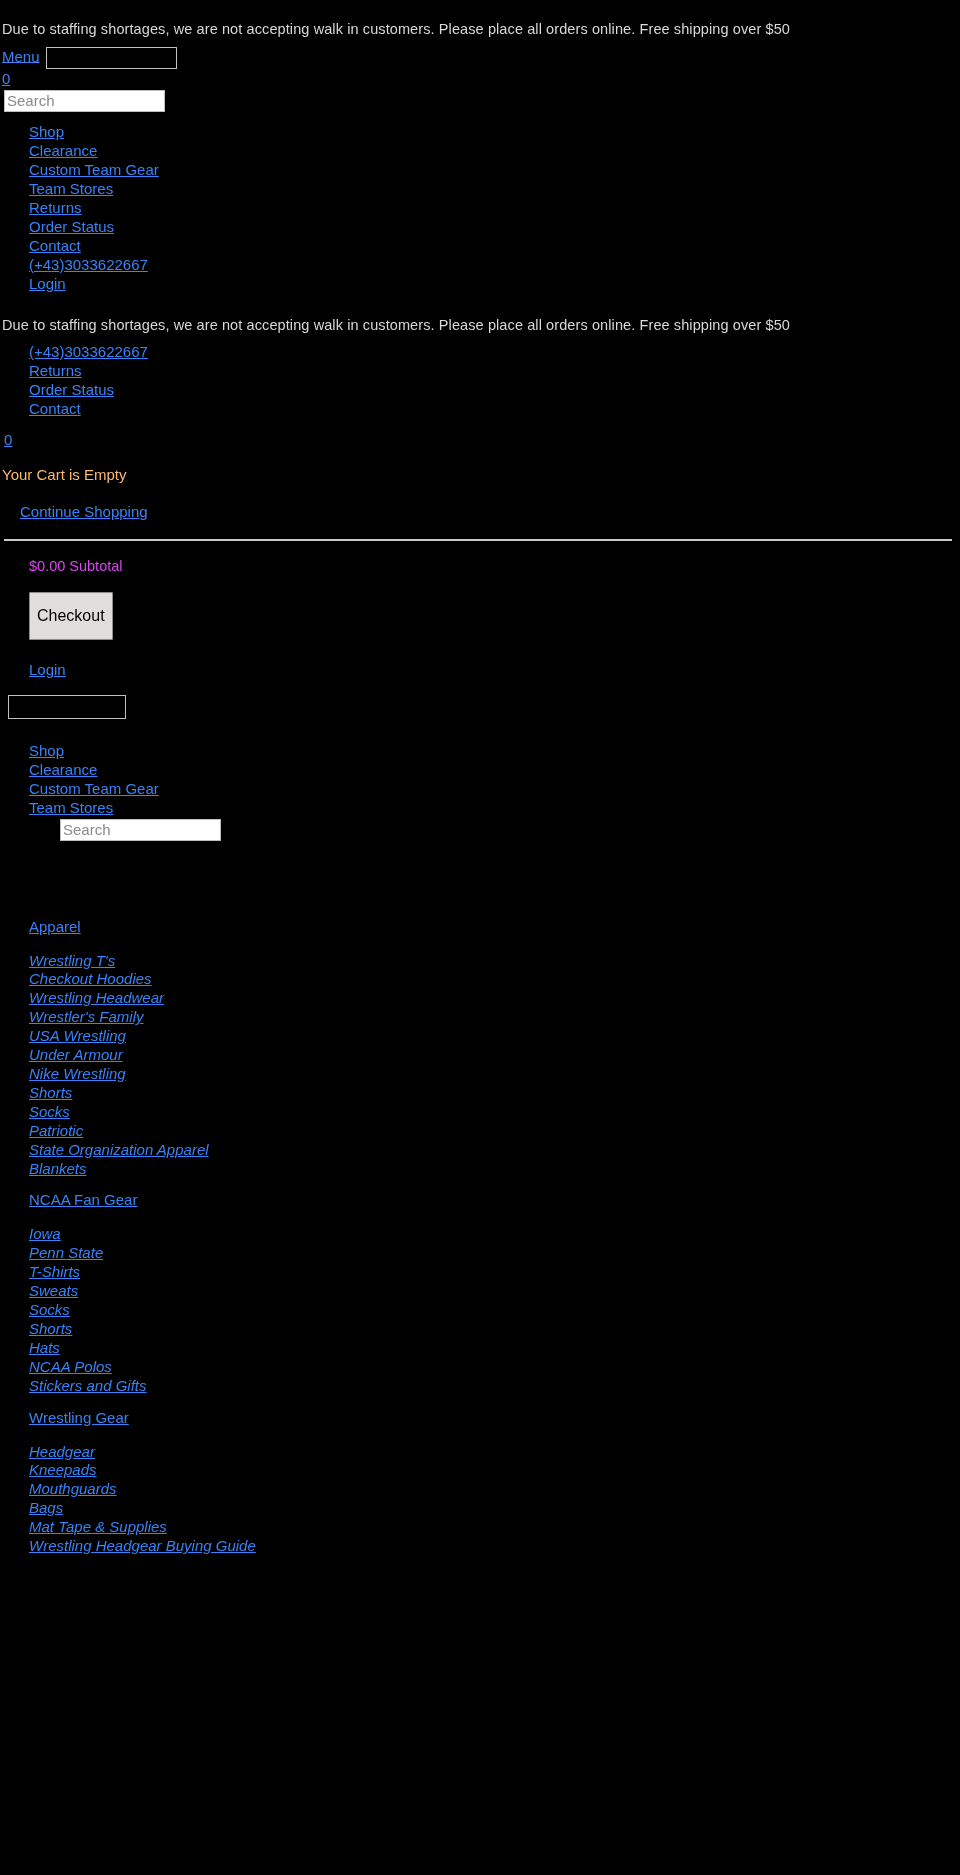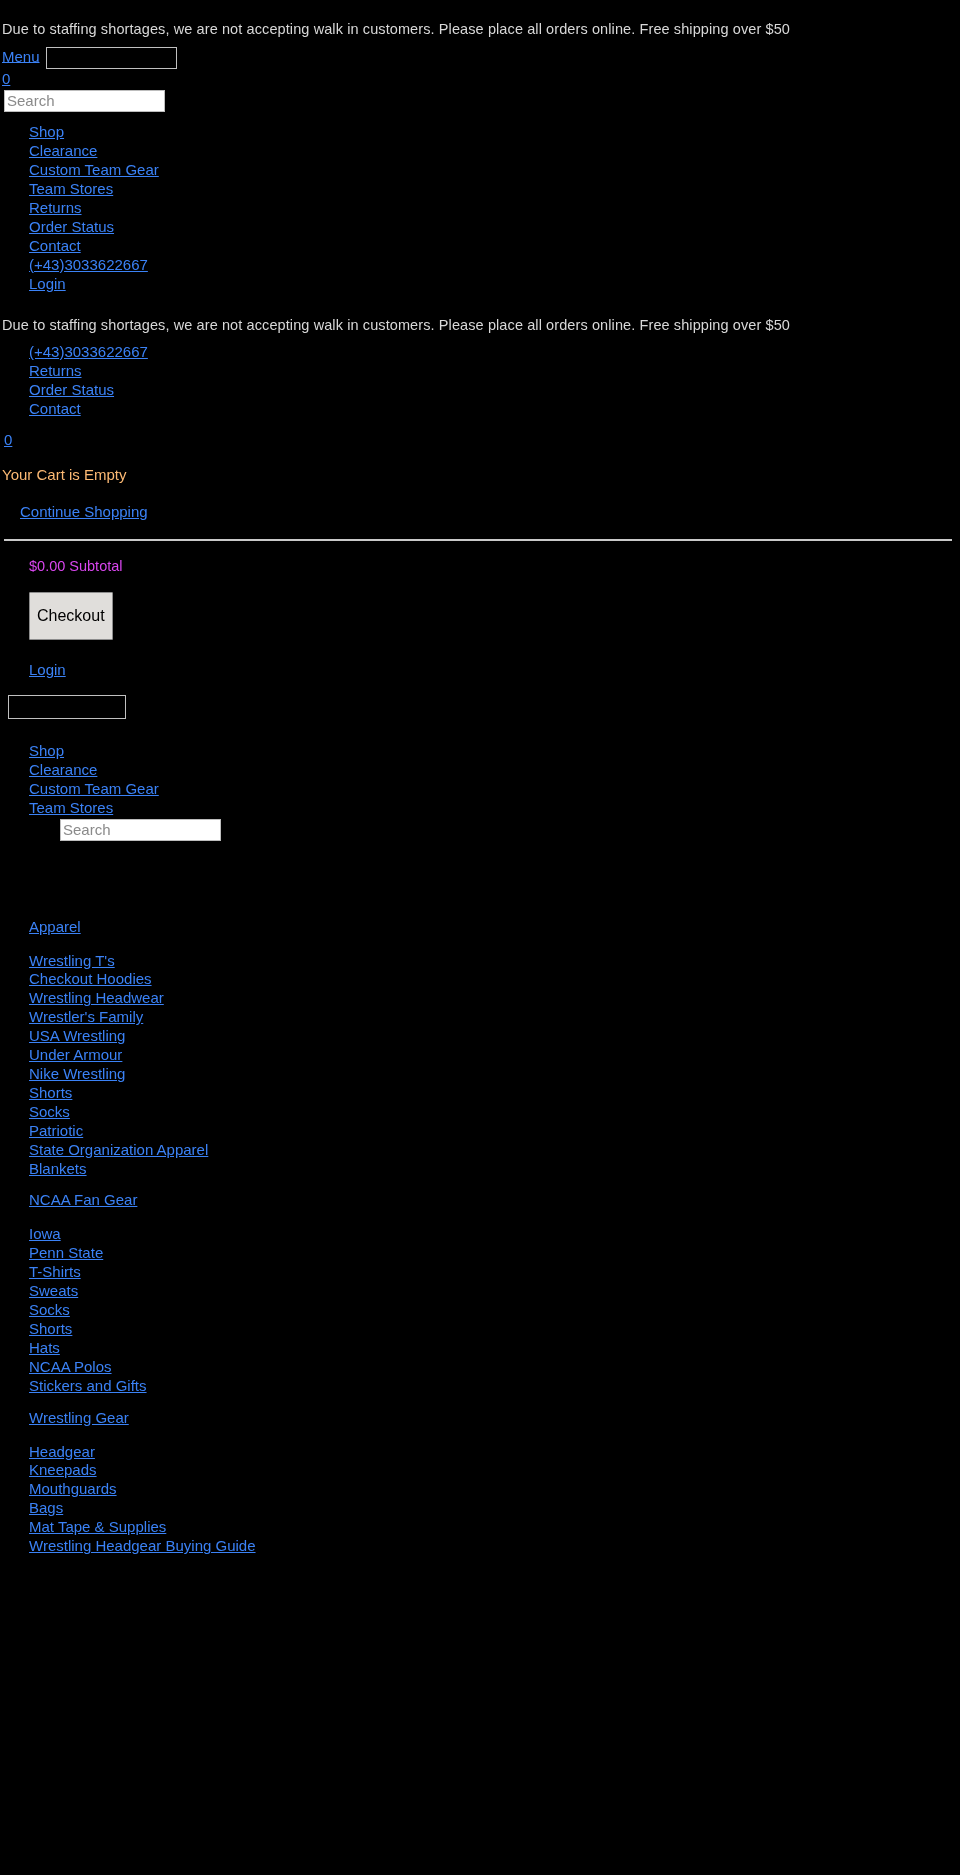--- a/index.html
+++ b/index.html
@@ -137,21 +137,21 @@
   .cat-head {
     padding: 0 0 0 29px;
     margin-top: 0;
   }
   .cat-head a { font-size: 15px; }
   ul.catlist {
     list-style: none;
     margin: 18px 0 0 0;
     padding: 0 0 0 29px;
   }
-  ul.catlist li { line-height: 18.9px; }
+  ul.catlist li { line-height: 18.9px; font-style: italic; }
   ul.catlist li a { font-size: 15px; }
   .cat-block { margin-top: 14px; }
 </style>
 </head>
 <body>
 
 <div class="banner">Due to staffing shortages, we are not accepting walk in customers.  Please place all orders online.  Free shipping over $50</div>
 
 <div class="menu-row"><a class="lnk" href="#">Menu</a><input type="text" class="menu-box" value="" style=""></div>
 

